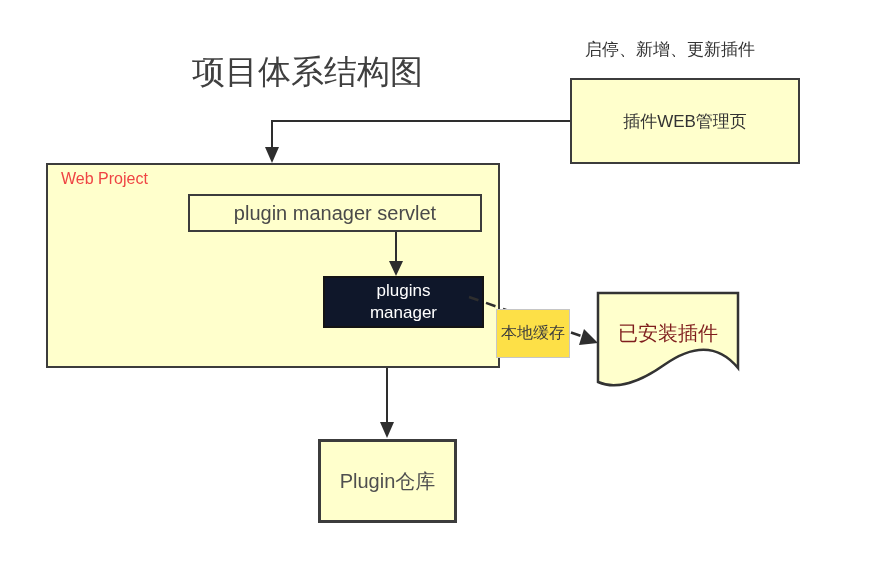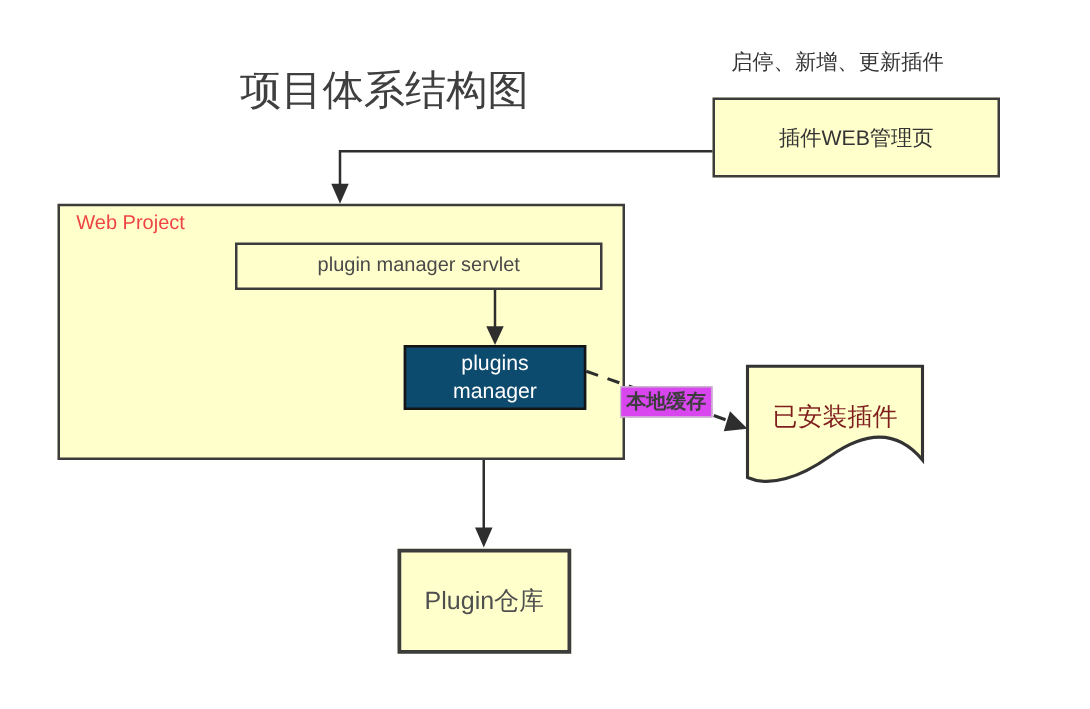--- a/index.html
+++ b/index.html
@@ -13,42 +13,42 @@
     font-size:33px;color:#3f3f3f;white-space:nowrap;z-index:2;margin-top:28px;
   }
   .caption{
     left:585px;top:38px;font-size:17px;color:#333333;white-space:nowrap;z-index:2;
   }
   .node{
     background:#ffffcc;border:2px solid #3c3c3c;box-sizing:border-box;
     display:flex;align-items:center;justify-content:center;text-align:center;
     color:#4a4a4a;z-index:2;
   }
-  .node-admin{left:570px;top:78px;width:230px;height:64px;font-size:17px;color:#333;}
+  .node-admin{left:570px;top:78px;width:230px;height:86px;font-size:17px;color:#333;}
   .node-webproject{left:46px;top:163px;width:454px;height:205px;z-index:1;
     align-items:flex-start;justify-content:flex-start;}
   .webproject-label{margin:5px 0 0 13px;font-size:16px;color:#ef4444;}
-  .node-servlet{left:188px;top:194px;width:294px;height:38px;font-size:16px;}
+  .node-servlet{left:188px;top:194px;width:294px;height:38px;font-size:20px;}
   .node-aop{left:200px;top:277px;width:102px;height:51px;font-size:18px;color:#5a5a5a;}
   .node-manager{
-    left:323px;top:276px;width:146px;height:52px;background:#0c4a6e;
+    left:323px;top:276px;width:161px;height:52px;background:#0f172a;
     border:2px solid #141414;color:#ffffff;font-size:17px;line-height:1.3;
     flex-direction:column;
   }
   .node-repo{
     left:318px;top:439px;width:139px;height:84px;border-width:3px;
     font-size:20px;line-height:1.35;color:#4f4f4f;flex-direction:row;
   }
   .doc-text{
     left:598px;top:320px;width:140px;text-align:center;font-size:20px;
     color:#7f1d1d;z-index:6;
   }
   .edge-label{
-    background:#d946ef;border:1px solid #c6c6c6;color:#3d3d3d;
-    font-size:16px;padding:1px 4px;white-space:nowrap;z-index:6;font-weight:bold;
+    background:#fde047;border:1px solid #c6c6c6;color:#3d3d3d;
+    font-size:16px;padding:13px 4px;white-space:nowrap;z-index:6;
   }
   .lbl-cache{left:496px;top:309px;}
   .lbl-download{left:342px;top:391px;}
   svg.overlay{position:absolute;left:0;top:0;z-index:5;pointer-events:none;}
   .conn{stroke:#2e2e2e;stroke-width:2;fill:none;}
   .conn-dashed{stroke:#2e2e2e;stroke-width:2.5;fill:none;stroke-dasharray:10 8;}
   .arrowhead{fill:#2e2e2e;stroke:none;}
   .docshape{fill:#ffffcc;stroke:#333333;stroke-width:2.5;}
 </style>
 </head>

